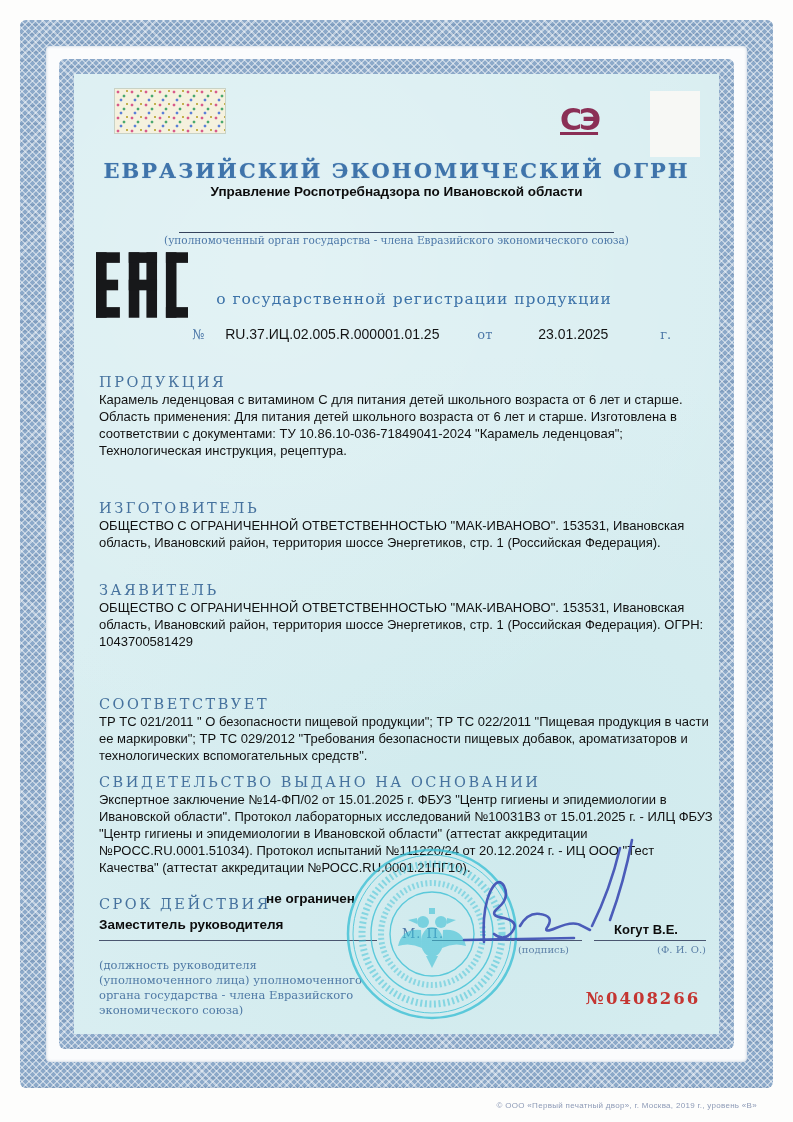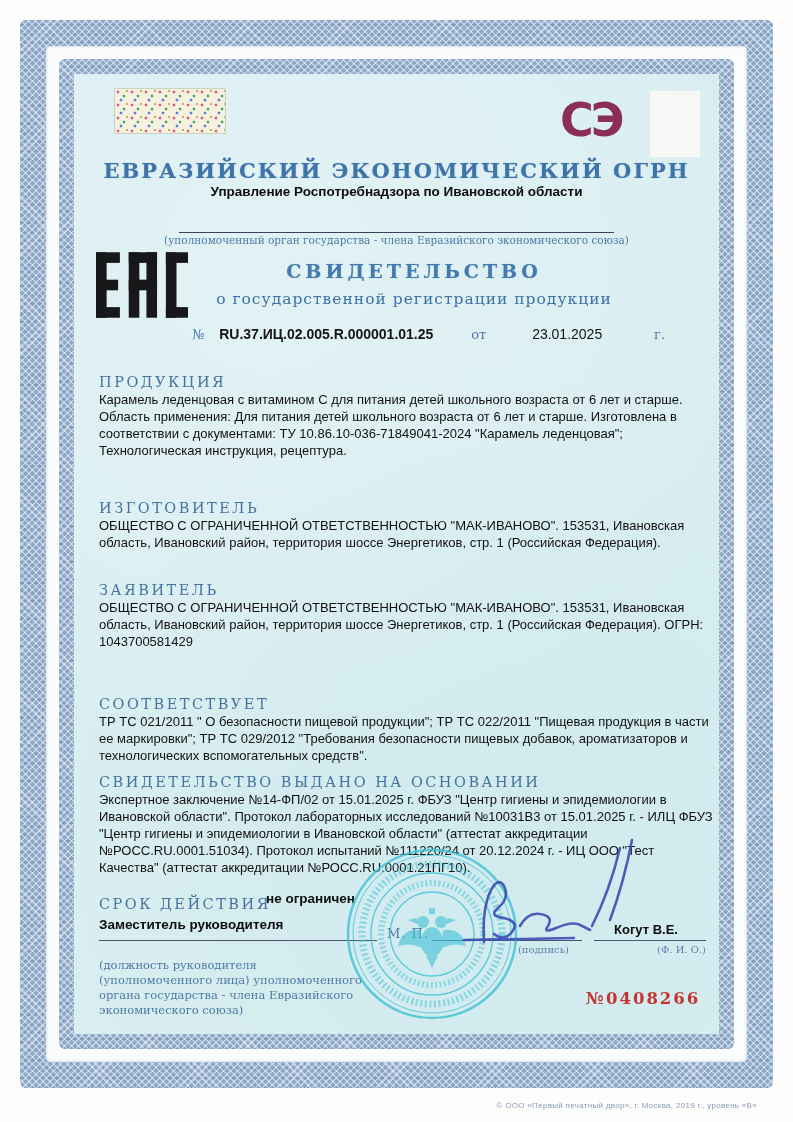--- a/index.html
+++ b/index.html
@@ -25,21 +25,21 @@
   .sticker{position:absolute;left:40px;top:14px;width:110px;height:44px;
     background-color:#f5f1de;
     background-image:
       radial-gradient(circle at 3px 3px,#d85a8a 1.2px,transparent 1.7px),
       radial-gradient(circle at 9px 7px,#4aa86e 1.2px,transparent 1.7px),
       radial-gradient(circle at 6px 11px,#5a7fd8 1.2px,transparent 1.7px),
       radial-gradient(circle at 12px 2px,#c2b04e 1px,transparent 1.5px);
     background-size:14px 13px;border:1px solid #c9d2c5;}
   .se-logo{position:absolute;left:486px;top:22px;width:80px;height:52px;
     color:#8b2f56;font-family:"DejaVu Sans",sans-serif;font-weight:bold;
-    font-size:46px;line-height:48px;letter-spacing:-3px;}
+    font-size:30px;line-height:48px;letter-spacing:-3px;text-decoration:underline;}
   .blank-box{position:absolute;left:576px;top:17px;width:50px;height:66px;background:#f7f8f5;}
   .union-title{position:absolute;left:0;top:84px;width:100%;text-align:center;
     font-family:"DejaVu Serif",serif;font-weight:bold;font-size:21px;color:#3f74ab;
     letter-spacing:2px;text-shadow:0 0 1px rgba(63,116,171,.4);}
   .auth-line{position:absolute;left:0;width:100%;text-align:center;color:#0d0d0d;
     font-size:13.5px;font-weight:600;}
   .auth-caption{position:absolute;left:0;top:160px;width:100%;text-align:center;
     font-family:"DejaVu Serif",serif;font-size:10.5px;color:#4d78a8;}
   .auth-rule{position:absolute;left:105px;top:158px;width:435px;border-top:1.5px solid #35435c;}
   
@@ -52,21 +52,21 @@
     letter-spacing:1px;}
   .num-row{position:absolute;left:118px;top:252px;width:520px;font-size:14px;color:#141414;}
   .num-row .lbl{font-family:"DejaVu Serif",serif;color:#4d78a8;font-size:13px;}
   
   .sec-h{position:absolute;left:25px;font-family:"DejaVu Serif",serif;font-size:14.5px;
     color:#46729e;letter-spacing:2.5px;}
   .sec-b{position:absolute;left:25px;width:615px;font-size:13px;line-height:17px;color:#111;}
   .validity-val{position:absolute;left:192px;top:817px;font-size:13.5px;font-weight:600;color:#0d0d0d;}
   .deputy{position:absolute;left:25px;top:843px;font-size:13.5px;font-weight:600;color:#0d0d0d;}
   .sig-line{position:absolute;border-bottom:1.3px solid #4a5670;height:0;}
-  .mp{position:absolute;left:313px;top:852px;font-family:"DejaVu Serif",serif;font-size:13px;color:#4d78a8;letter-spacing:1px;}
+  .mp{position:absolute;left:328px;top:852px;font-family:"DejaVu Serif",serif;font-size:13px;color:#4d78a8;letter-spacing:1px;}
   .cap{position:absolute;font-family:"DejaVu Serif",serif;font-size:10px;color:#5d82a8;text-align:right;}
   .signer{position:absolute;left:540px;top:848px;width:110px;font-size:13px;font-weight:600;color:#0d0d0d;}
   .pos-cap{position:absolute;left:25px;top:884px;width:265px;
     font-family:"DejaVu Serif",serif;font-size:11.5px;line-height:15px;color:#4f79a5;}
   .serial{position:absolute;left:512px;top:915px;font-family:"DejaVu Serif",serif;
     font-weight:bold;font-size:16.5px;letter-spacing:2px;color:#c43531;}
   .stamp{position:absolute;left:270px;top:772px;width:176px;height:176px;opacity:.8;}
   .ink{position:absolute;left:350px;top:756px;width:220px;height:125px;}
   .footer-note{position:absolute;right:36px;bottom:12px;font-size:8px;color:#8d9ab6;letter-spacing:.3px;}
 </style>
@@ -99,26 +99,25 @@
                 <rect x="57" y="0" width="12" height="74"></rect>
                 <rect x="37" y="0" width="32" height="12"></rect>
                 <rect x="37" y="31" width="32" height="12"></rect>
                 <rect x="79" y="0" width="12" height="74"></rect>
                 <rect x="79" y="0" width="25" height="12"></rect>
                 <rect x="79" y="62" width="25" height="12"></rect>
               </g>
             </svg>
           </div>
 
-          <div class="doc-title">СВИДЕТЕЛЬСТВО</div>
           <div class="doc-subtitle">о государственной регистрации продукции</div>
 
           <div class="num-row">
             <span class="lbl">№</span>
-            <span style="margin-left:11px;font-weight:bold;">RU.37.ИЦ.02.005.R.000001.01.25</span>
+            <span style="margin-left:17px;">RU.37.ИЦ.02.005.R.000001.01.25</span>
             <span class="lbl" style="margin-left:34px;">от</span>
             <span style="margin-left:42px;">23.01.2025</span>
             <span class="lbl" style="margin-left:48px;">г.</span>
           </div>
 
           <div class="sec-h" style="top:300px;">ПРОДУКЦИЯ</div>
           <div class="sec-b" style="top:317px;">Карамель леденцовая с витамином С для питания детей школьного возраста от 6 лет и старше. Область применения: Для питания детей школьного возраста от 6 лет и старше. Изготовлена в соответствии с документами: ТУ 10.86.10-036-71849041-2024 "Карамель леденцовая"; Технологическая инструкция, рецептура.</div>
 
           <div class="sec-h" style="top:426px;">ИЗГОТОВИТЕЛЬ</div>
           <div class="sec-b" style="top:443px;">ОБЩЕСТВО С ОГРАНИЧЕННОЙ ОТВЕТСТВЕННОСТЬЮ "МАК-ИВАНОВО". 153531, Ивановская область, Ивановский район, территория шоссе Энергетиков, стр. 1 (Российская Федерация).</div>

